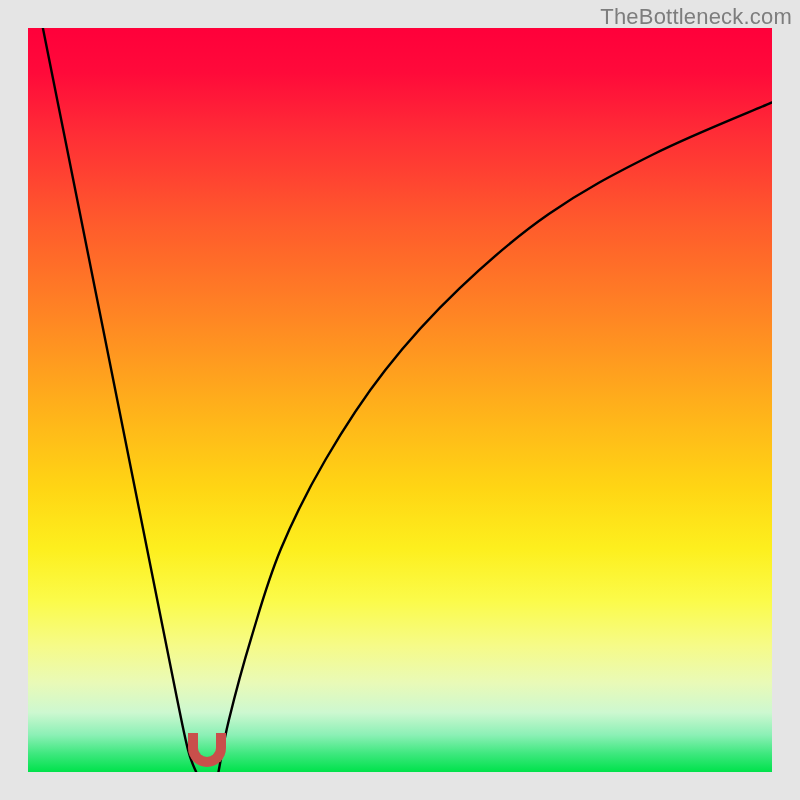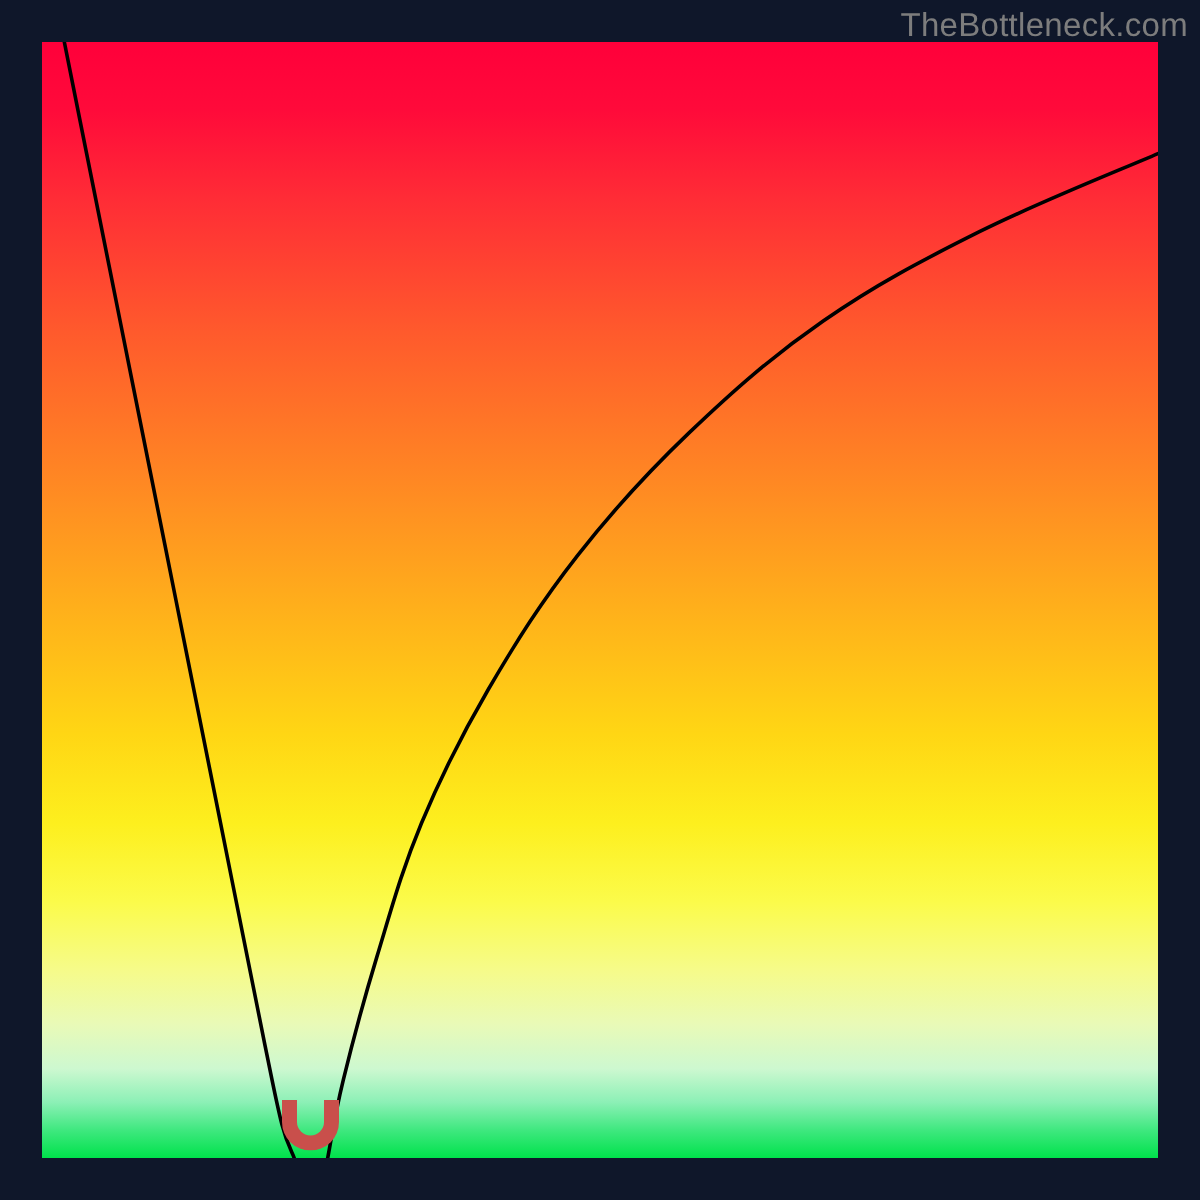--- a/index.html
+++ b/index.html
@@ -10,21 +10,21 @@
     background: #000;
     overflow: hidden;
     font-family: Arial, Helvetica, sans-serif;
   }
   .frame {
     position: absolute;
     top: 0;
     left: 0;
     width: 800px;
     height: 800px;
-    background: #0f172a;
+    background: #e5e5e5;
   }
   .plot-area {
     position: absolute;
     top: 28px;
     left: 28px;
     width: 744px;
     height: 744px;
     overflow: hidden;
   }
   .gradient-bg {

